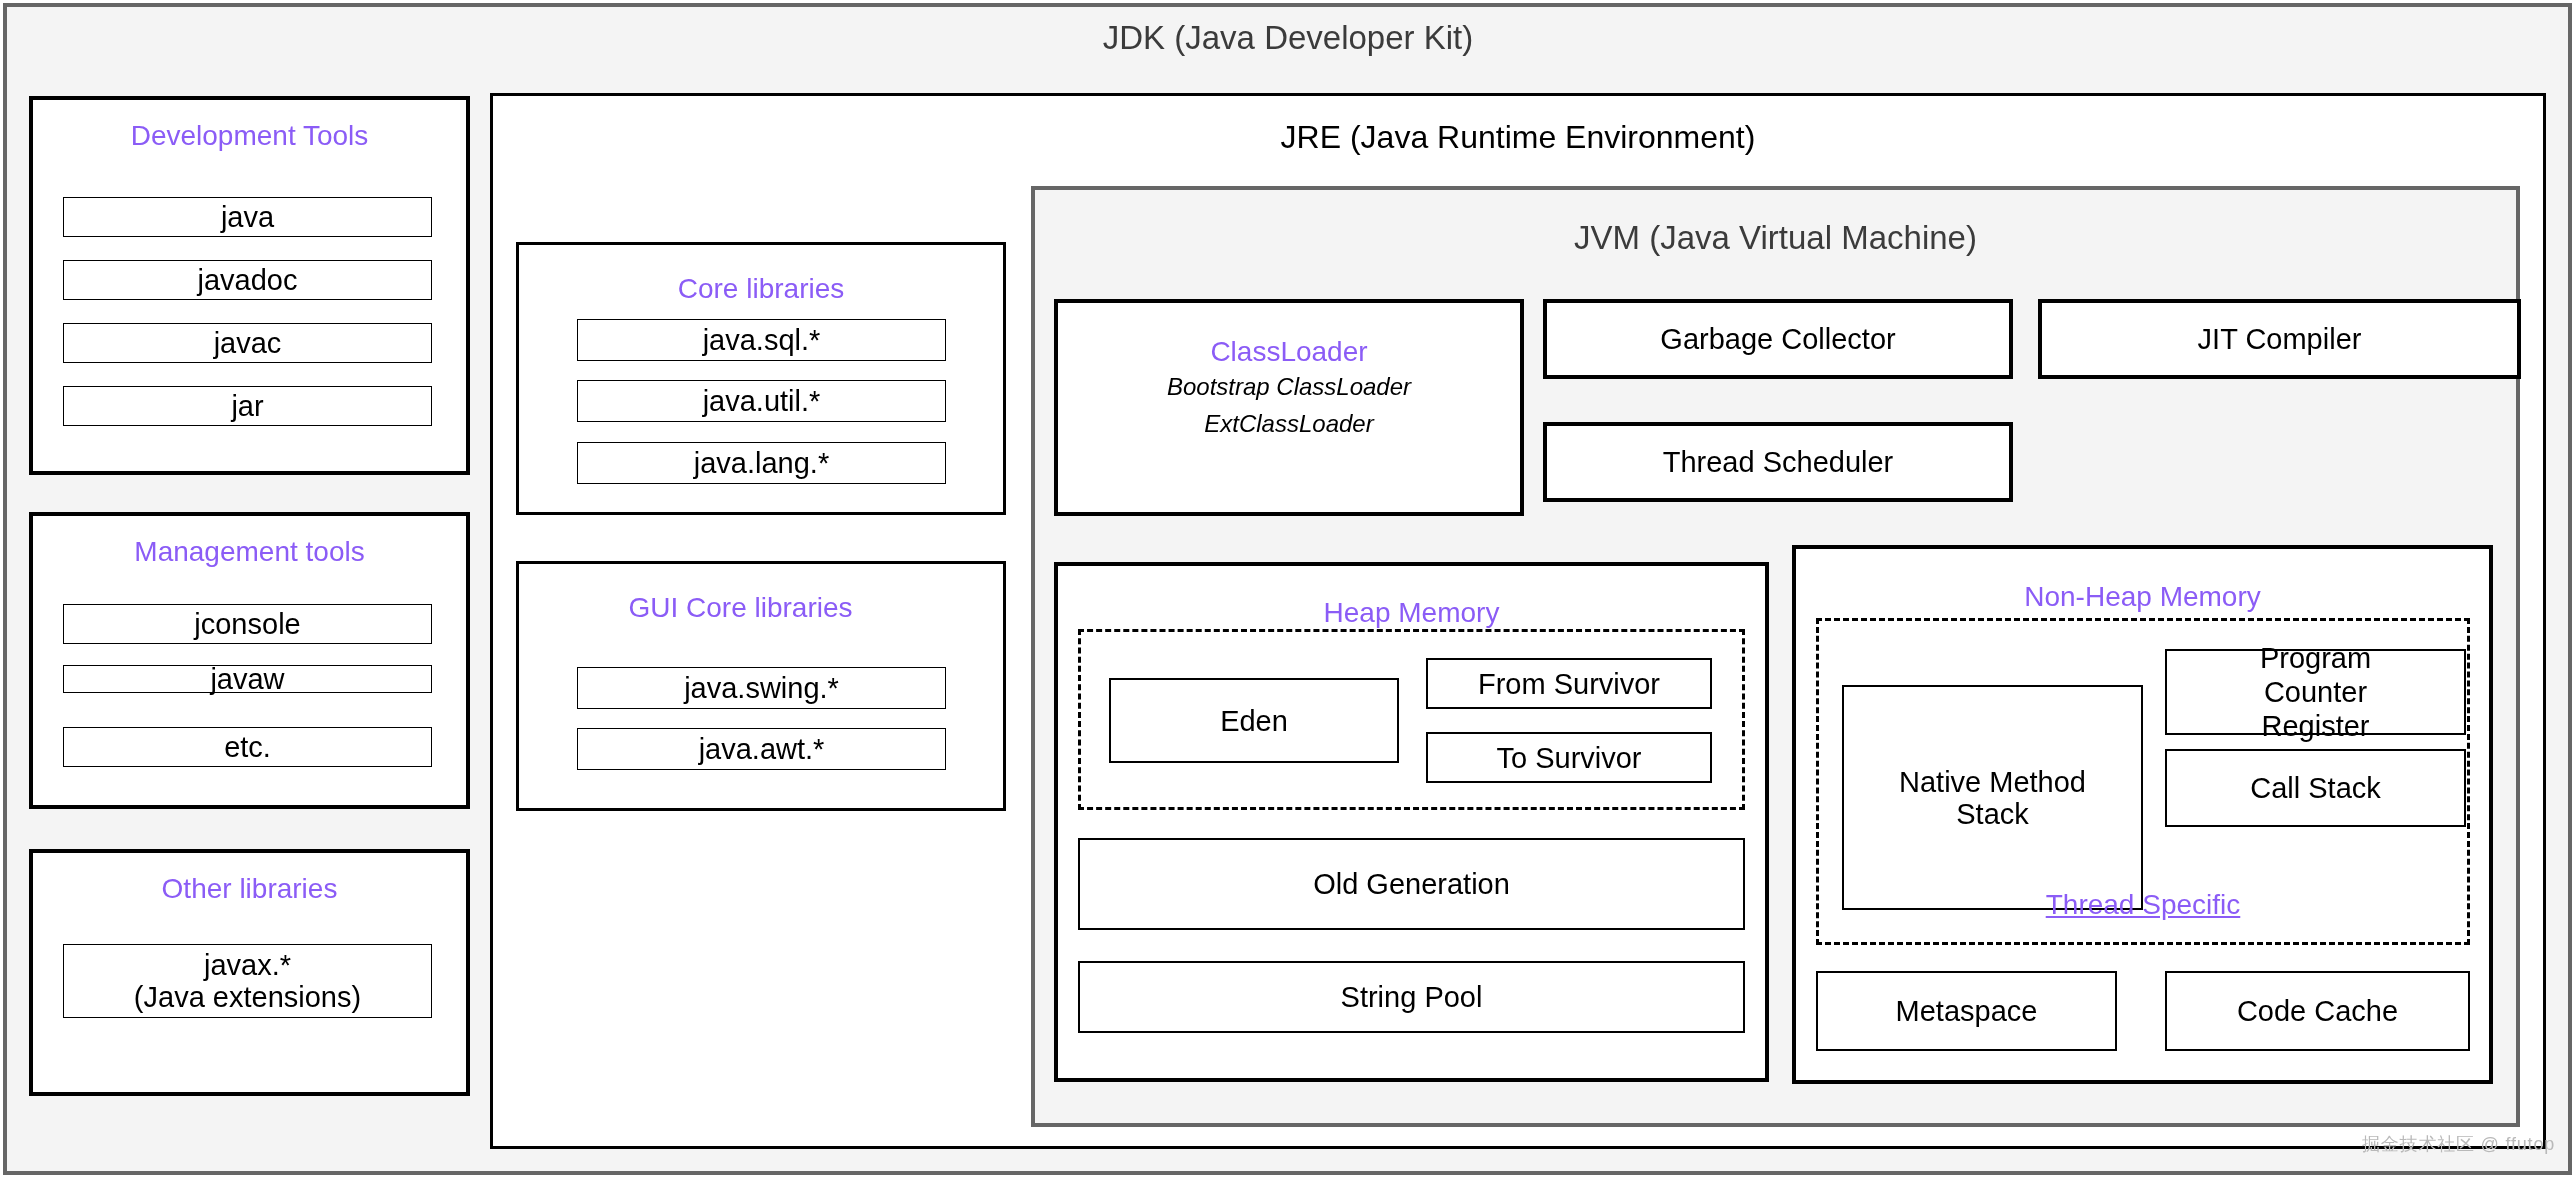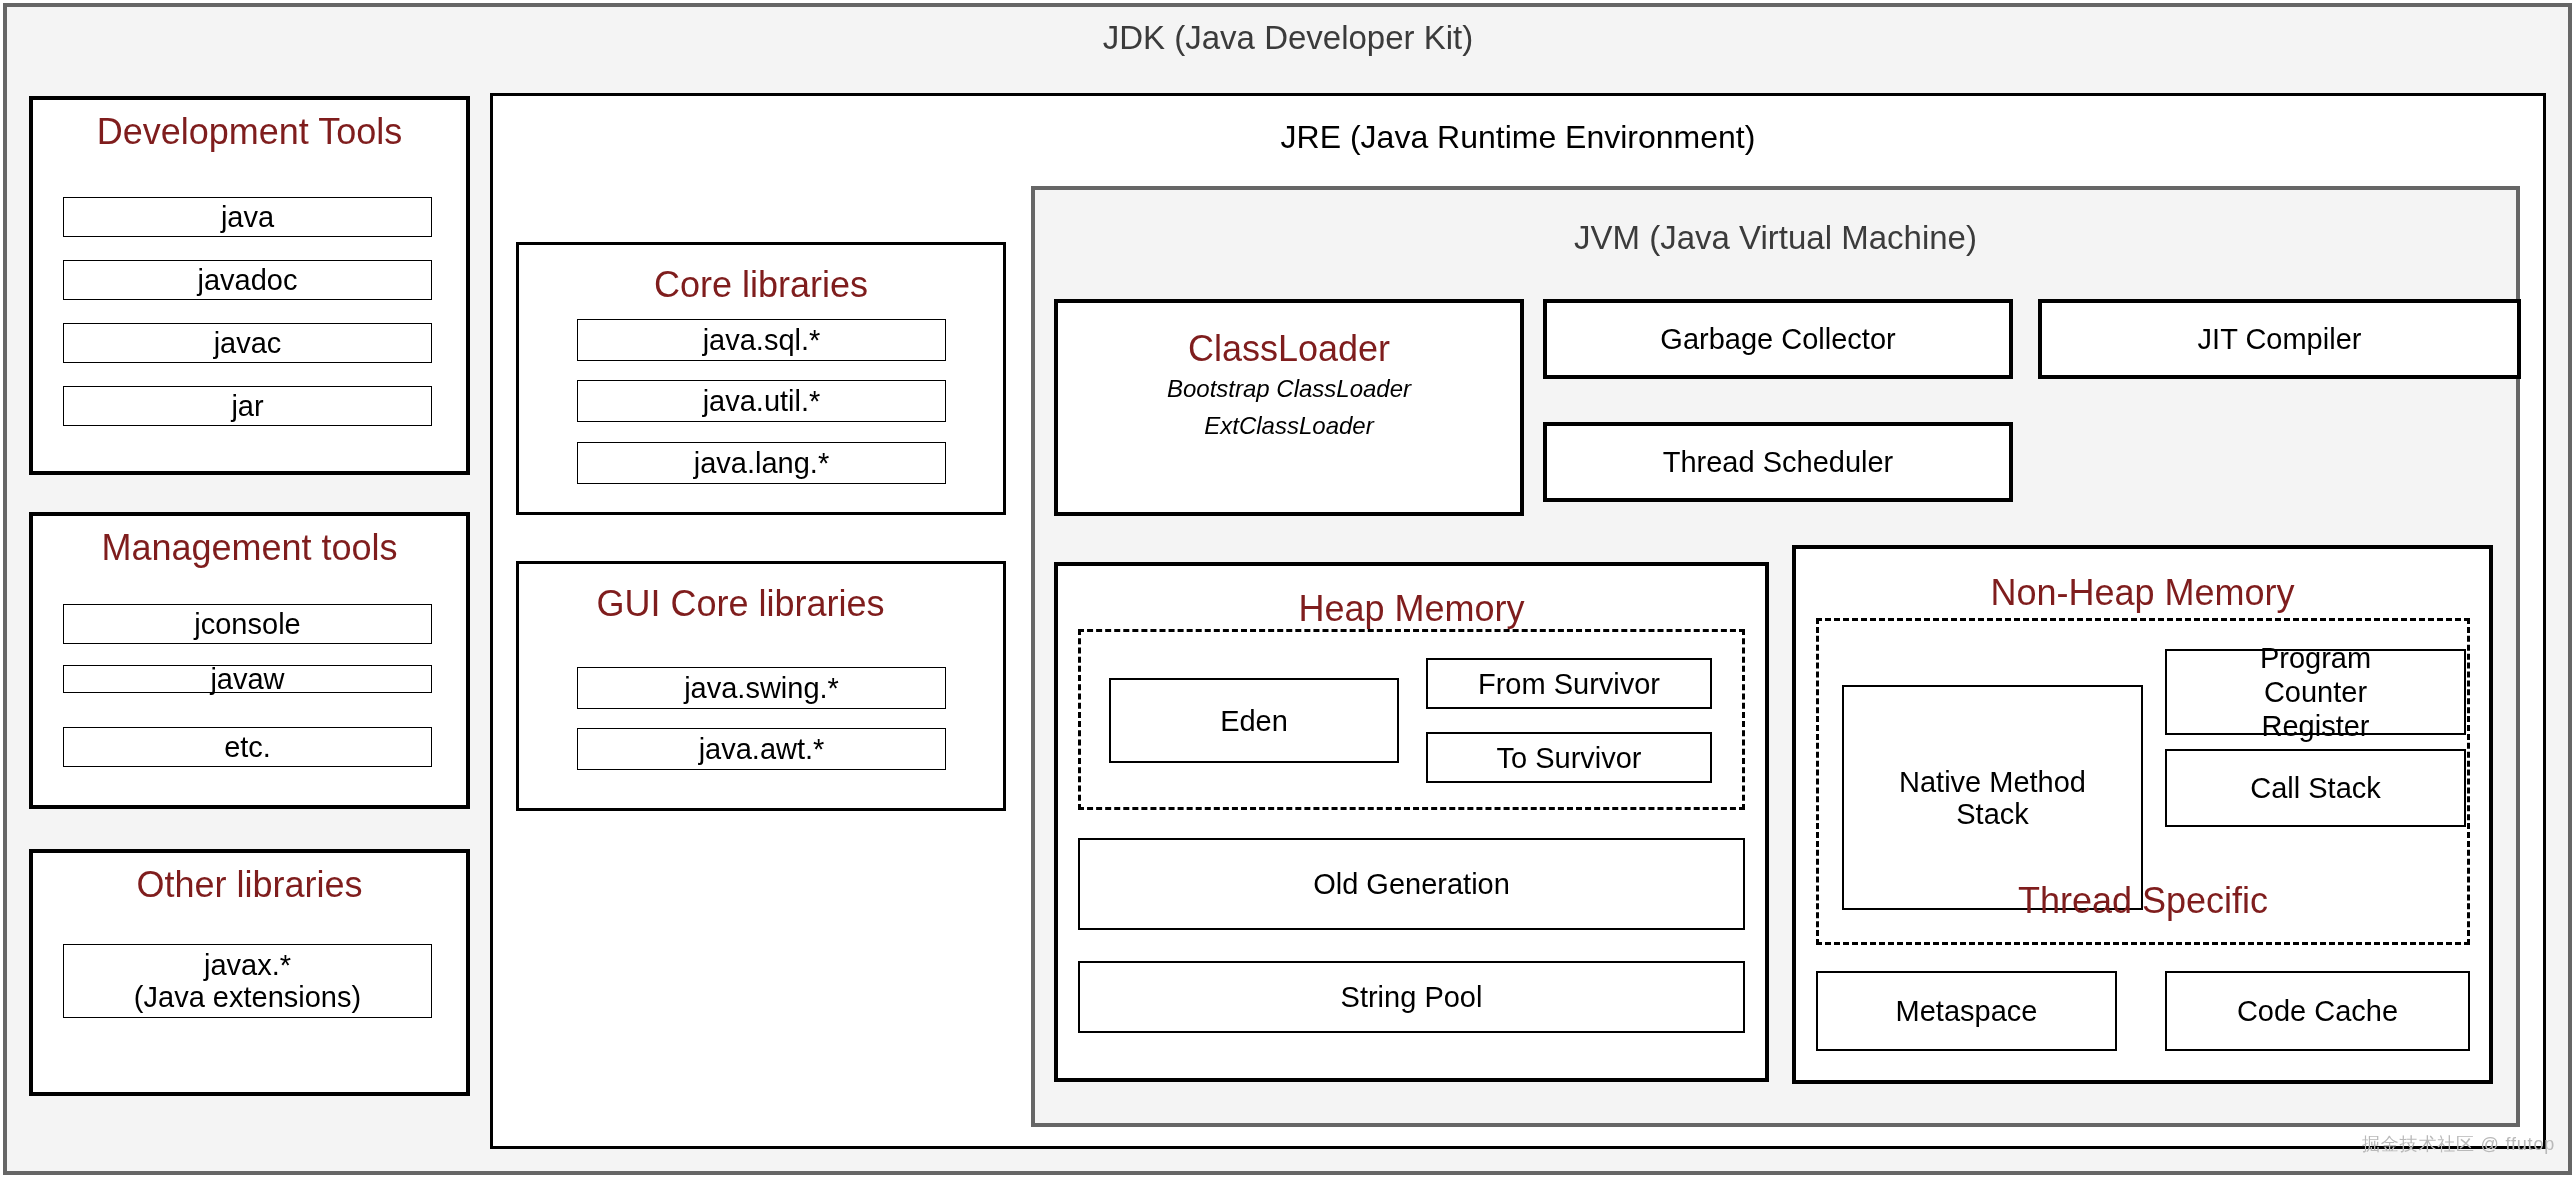--- a/index.html
+++ b/index.html
@@ -39,21 +39,21 @@
   .title {
     position: absolute;
     left: 0; right: 0;
     text-align: center;
     white-space: nowrap;
     line-height: 1.05;
   }
   .t-jdk   { font-size: 33px; color: #3b3b3b; }
   .t-jre   { font-size: 32px; color: #000000; }
   .t-jvm   { font-size: 33px; color: #3b3b3b; }
-  .t-grp   { font-size: 36px; color: #7f1d1d; }
+  .t-grp   { font-size: 28px; color: #8b5cf6; margin-top: 8px; }
 
   .cell-label {
     position: absolute;
     left: 0; right: 0; top: 50%;
     transform: translateY(-50%);
     text-align: center;
     white-space: nowrap;
     font-size: 29px;
     line-height: 1.12;
   }
@@ -222,21 +222,21 @@
   <div class="box b-thin" style="left:2165px; top:649px; width:301px; height:86px;">
   </div>
   <div class="overflow-label" style="left:2165px; width:301px; top:692px; transform:translateY(-50%); white-space:pre-line;">Program
 Counter
 Register</div>
 
   <div class="box b-thin" style="left:2165px; top:749px; width:301px; height:78px;">
     <span class="cell-label">Call Stack</span>
   </div>
 
-  <div class="title t-grp" style="left:1816px; width:654px; top:882px;">Thread Specific</div>
+  <div class="title t-grp" style="left:1816px; width:654px; top:882px;text-decoration:underline;">Thread Specific</div>
 
   <div class="box b-thin" style="left:1816px; top:971px; width:301px; height:80px;">
     <span class="cell-label">Metaspace</span>
   </div>
   <div class="box b-thin" style="left:2165px; top:971px; width:305px; height:80px;">
     <span class="cell-label">Code Cache</span>
   </div>
 
   <div class="watermark" style="right:21px; top:1132px;">掘金技术社区 @ ffutop</div>
 

